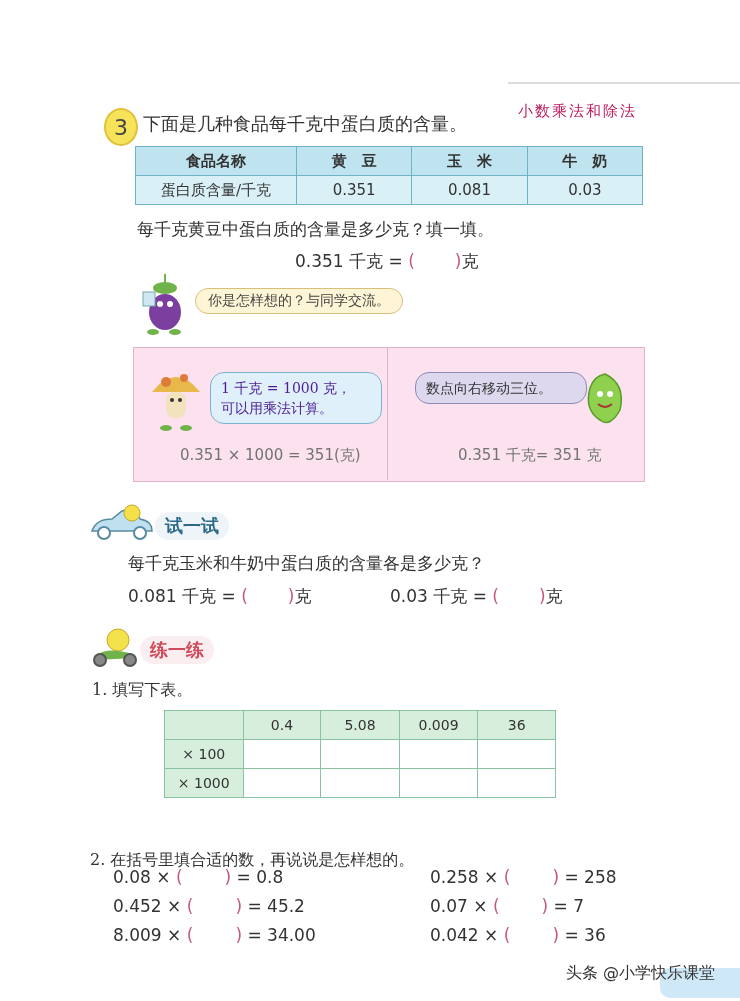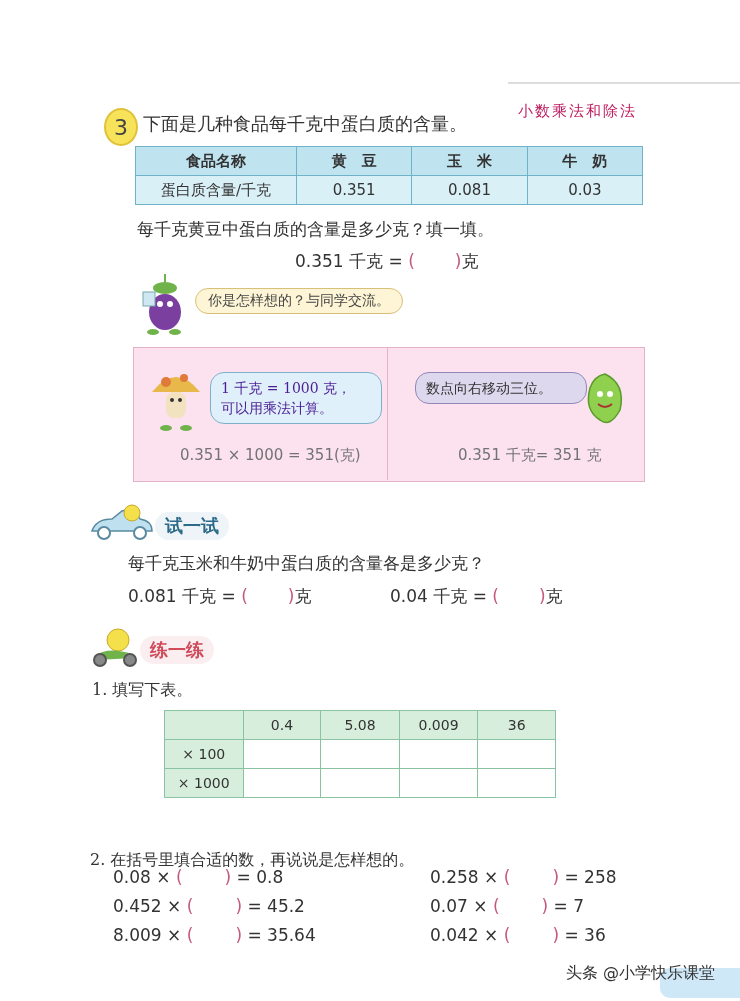--- a/index.html
+++ b/index.html
@@ -125,21 +125,21 @@
 </div>
 <div class="abs section-label try-label">试一试</div>
 
 <div class="abs line" style="left:128px;top:552px;">每千克玉米和牛奶中蛋白质的含量各是多少克？</div>
 
 <div class="abs line" style="left:128px;top:585px;">
   <span>0.081 千克 =</span>
   <span class="paren">(</span><span style="display:inline-block;width:40px;"></span><span class="paren">)</span><span>克</span>
 </div>
 <div class="abs line" style="left:390px;top:585px;">
-  <span>0.04 千克 =</span>
+  <span>0.03 千克 =</span>
   <span class="paren">(</span><span style="display:inline-block;width:40px;"></span><span class="paren">)</span><span>克</span>
 </div>
 
 <div class="abs" style="left:88px;top:628px;width:52px;height:40px;">
   <svg width="52" height="40" viewBox="0 0 52 40">
     <circle cx="30" cy="12" r="11" fill="#f3e04a" stroke="#c9a92a"></circle>
     <path d="M6 28 Q20 18 44 26 L46 30 L8 32 Z" fill="#6fb34a"></path>
     <circle cx="12" cy="32" r="6" fill="#888" stroke="#555" stroke-width="2"></circle>
     <circle cx="42" cy="32" r="6" fill="#888" stroke="#555" stroke-width="2"></circle>
   </svg>
@@ -192,21 +192,21 @@
   <span>= 45.2</span>
 </div>
 <div class="abs line" style="left:430px;top:896px;">
   <span>0.07 ×</span>
   <span class="paren">(</span><span style="display:inline-block;width:42px;"></span><span class="paren">)</span>
   <span>= 7</span>
 </div>
 <div class="abs line" style="left:113px;top:925px;">
   <span>8.009 ×</span>
   <span class="paren">(</span><span style="display:inline-block;width:42px;"></span><span class="paren">)</span>
-  <span>= 35.64</span>
+  <span>= 34.00</span>
 </div>
 <div class="abs line" style="left:430px;top:925px;">
   <span>0.042 ×</span>
   <span class="paren">(</span><span style="display:inline-block;width:42px;"></span><span class="paren">)</span>
   <span>= 36</span>
 </div>
 
 <div class="abs wm-bg"></div>
 <div class="abs watermark">头条 @小学快乐课堂</div>
 

